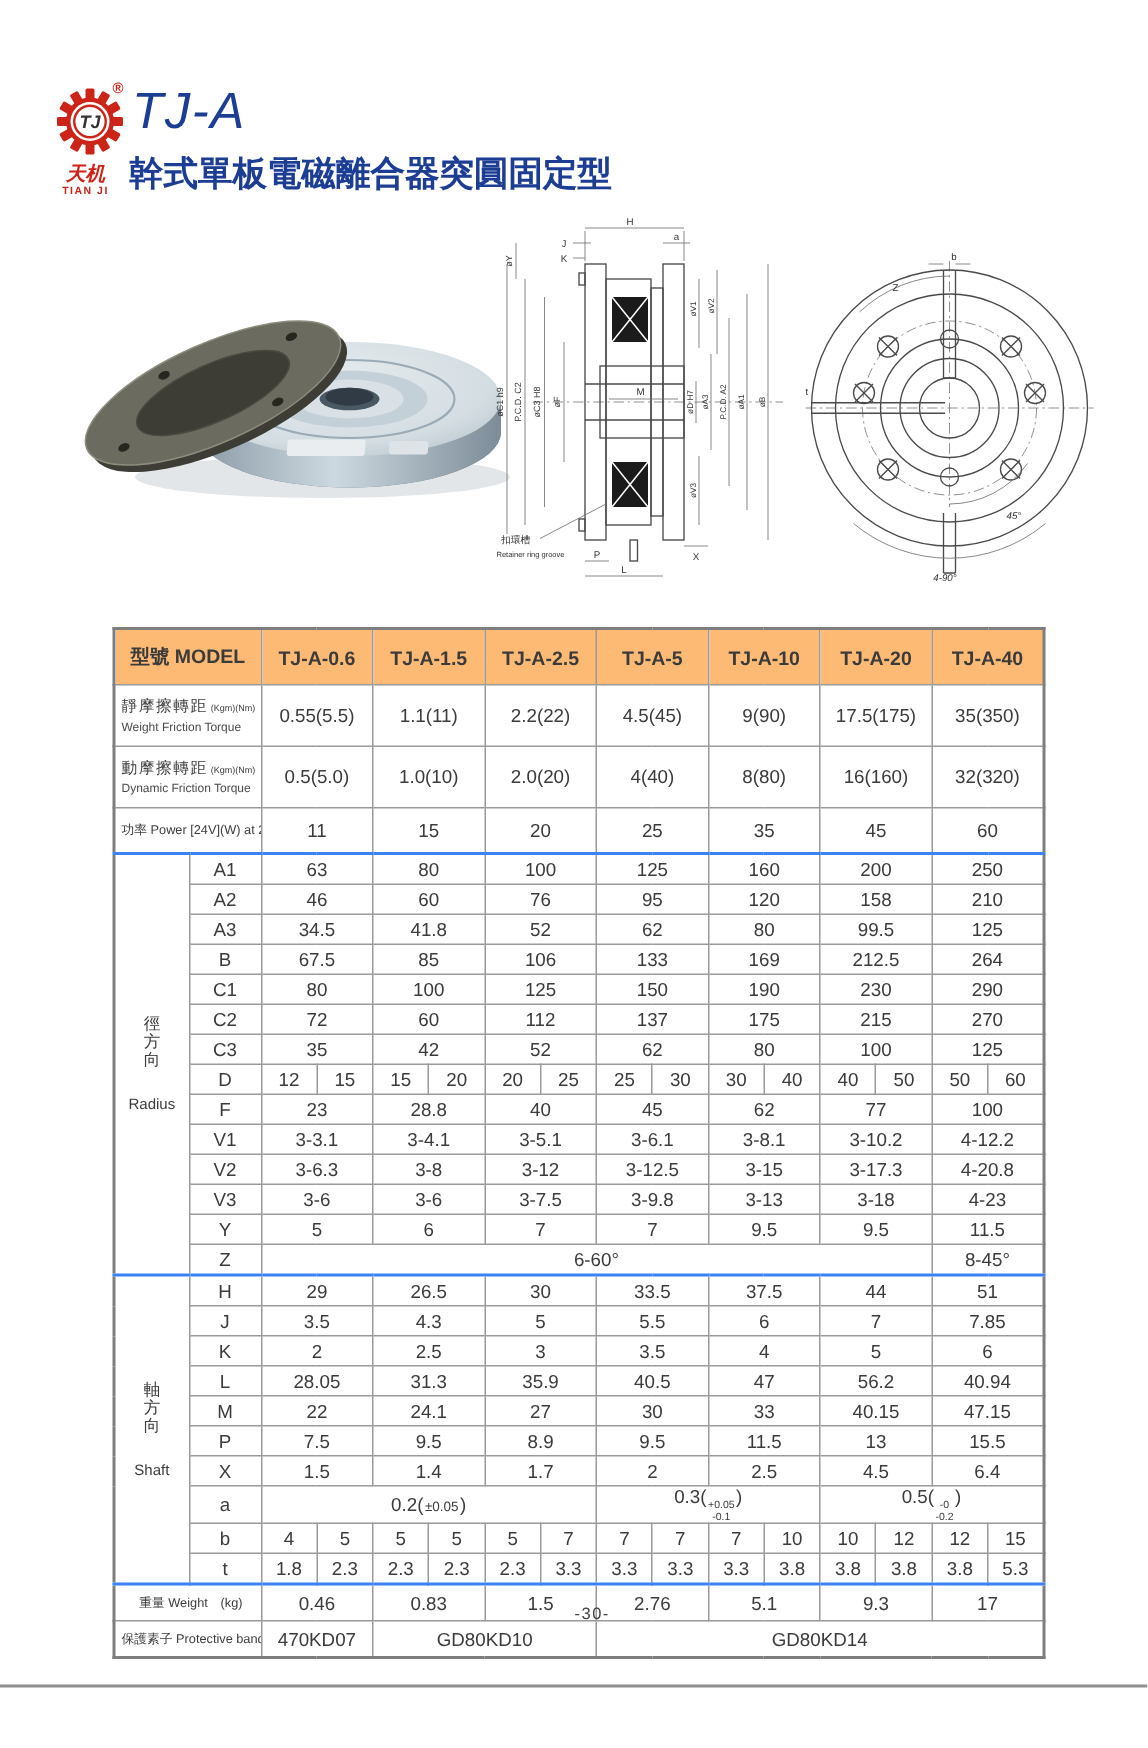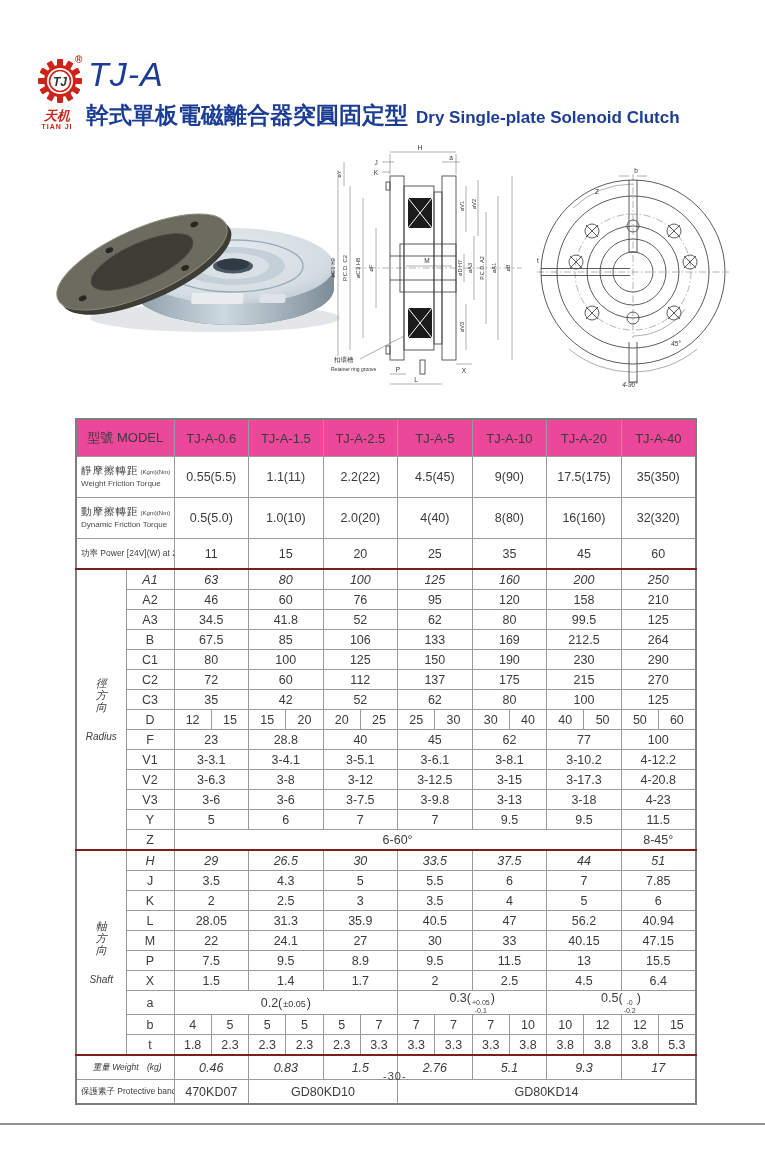--- a/index.html
+++ b/index.html
@@ -23,27 +23,27 @@
   svg text{font-family:"Liberation Sans",sans-serif;fill:#333;}
   .ln{stroke:#4a4a4a;stroke-width:0.9;fill:none;}
   .dim{stroke:#6e6e6e;stroke-width:0.55;fill:none;}
   .cl{stroke:#777;stroke-width:0.55;fill:none;stroke-dasharray:7 2.5 1.5 2.5;}
 
   
   .spec-table{position:absolute;left:75px;top:418px;width:620px;border-collapse:collapse;
               table-layout:fixed;font-size:12.5px;color:#3b3b3b;border:2px solid #7e7e7e;}
   .spec-table td,.spec-table th{border:1px solid #9a9a9a;text-align:center;padding:0;
               overflow:hidden;white-space:nowrap;vertical-align:middle;}
-  tr.head th{background:#ec4899;font-weight:normal;font-size:13px;}
+  tr.head th{background:#fdba74;font-weight:bold;font-size:13px;}
   th.mh{font-size:14px;}
   tr.rh-lg td,tr.rh-lg th{height:36px;}
   tr.rh-md td{height:29px;}
   tr.rh-sm td{height:19px;}
   tr.rh-bt td{height:23px;text-align:center;}
-  tr.sep td{border-top:2px solid #7f1d1d;font-style:italic;}
+  tr.sep td{border-top:2px solid #3b82f6;}
   td.lbl{text-align:left;padding:2px 1px 2px 4px;line-height:12px;}
   td.lbl .cn{font-size:10.5px;letter-spacing:1px;}
   td.lbl .unit{font-size:6px;margin-left:2px;}
   td.lbl .en{display:block;font-size:8px;color:#4a4a4a;}
   td.lbl1{text-align:left;font-size:8.5px;padding-left:4px;}
   td.grp{padding:0;}
   .grp-cn div{font-size:11px;line-height:12px;}
   .grp-en{font-size:10px;margin-top:18px;}
   td.param{font-size:12.5px;}
   .tol{display:inline-flex;flex-direction:column;vertical-align:-3px;font-size:7px;line-height:7.5px;margin:0 1px;text-align:center;}
@@ -86,21 +86,20 @@
     <circle cx="23" cy="23" r="10.5" fill="none" stroke="#cc2418" stroke-width="1.6"></circle>
     <text x="23" y="27.5" text-anchor="middle" font-size="12" font-weight="bold" font-style="italic" fill="#cc2418">TJ</text>
   </svg>
   <div class="brand-cn">天机</div>
   <div class="brand-en">TIAN JI</div>
 </div>
 
 <div class="series">TJ-A</div>
 <div class="title-line">
   <span class="title-cn">幹式單板電磁離合器突圓固定型</span>
-  <span class="title-en">Dry Single-plate Solenoid Clutch</span>
 </div>
 
 <div class="photo">
 <svg width="294" height="164" viewBox="0 0 294 164">
   <defs>
     <radialGradient id="pgTop" cx="0.42" cy="0.35" r="0.9">
       <stop offset="0" stop-color="#e7edf0"></stop>
           <stop offset="0.6" stop-color="#d4dde2"></stop>
           <stop offset="1" stop-color="#a8b9c3"></stop>
     </radialGradient>

